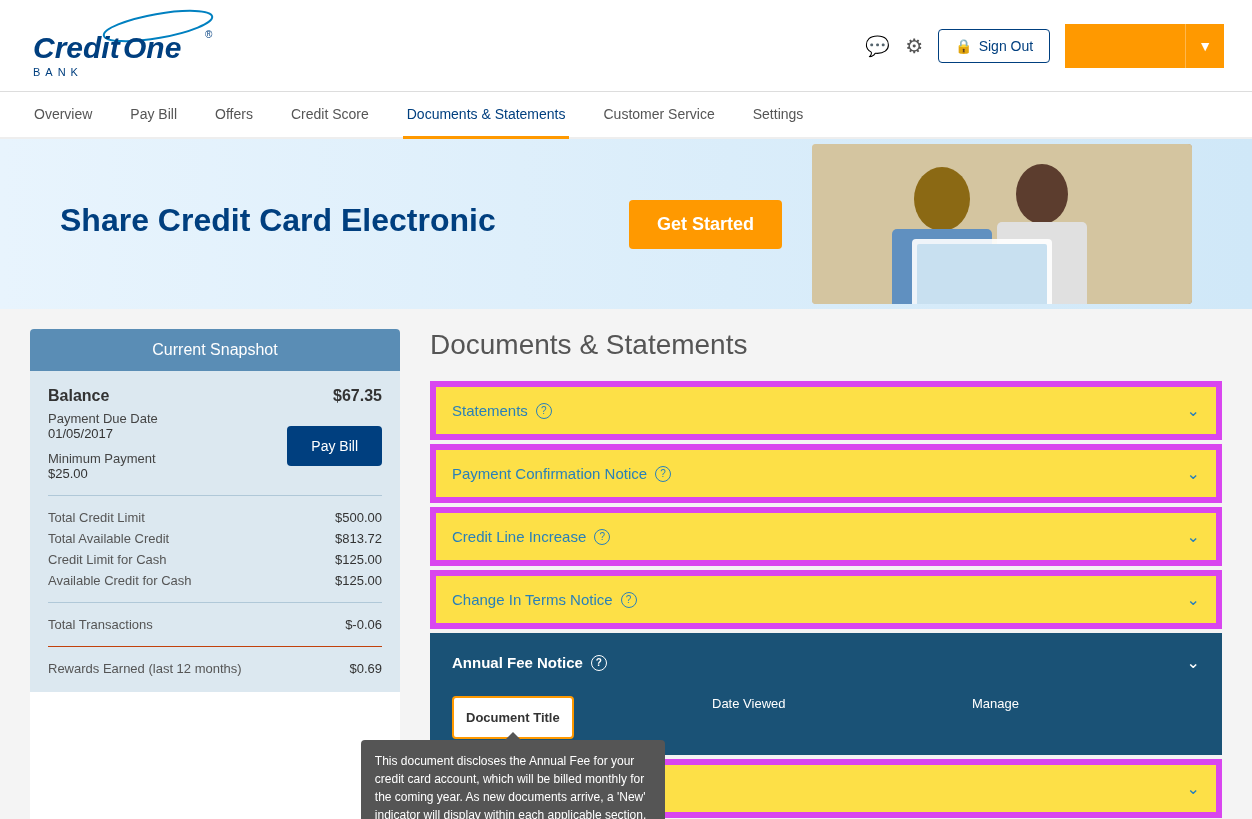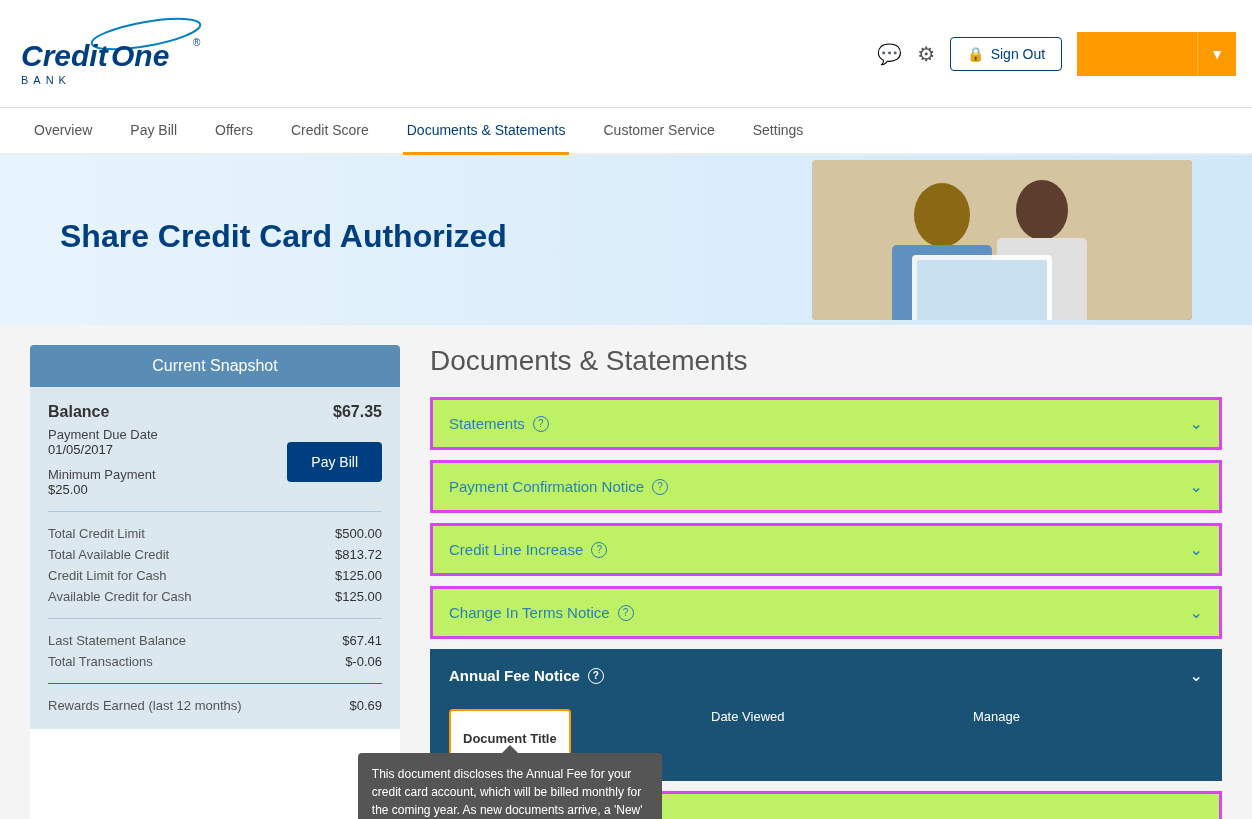--- a/index.html
+++ b/index.html
@@ -1,19 +1,19 @@
 <!DOCTYPE html>
 <html><head>
   <meta charset="utf-8">
   <style>
     * { box-sizing: border-box; margin: 0; padding: 0; }
     body { font-family: Arial, sans-serif; background: #f4f4f4; color: #333; font-size: 14px; }
 
     
-    .header { background: #fff; border-bottom: 1px solid #ddd; padding: 0 16px; display: flex; align-items: center; justify-content: space-between; height: 108px; }
+    .header { background: #fff; border-bottom: 1px solid #ddd; padding: 0 28px; display: flex; align-items: center; justify-content: space-between; height: 92px; }
     .logo-area { display: flex; align-items: center; }
 
     .header-right { display: flex; align-items: center; gap: 15px; }
     .header-icon { font-size: 20px; color: #555; cursor: pointer; }
     .sign-out-btn { border: 1px solid #003f7f; color: #003f7f; background: #fff; padding: 8px 16px; border-radius: 4px; cursor: pointer; font-size: 14px; display: flex; align-items: center; gap: 6px; }
     .account-btn { background: #f90; border: none; color: #fff; padding: 8px 20px; font-size: 14px; cursor: pointer; border-radius: 0; height: 44px; min-width: 120px; }
     .dropdown-btn { background: #f90; border: none; color: #fff; padding: 8px 12px; font-size: 14px; cursor: pointer; border-left: 1px solid rgba(255,255,255,0.3); height: 44px; }
     .account-btn-group { display: flex; }
 
     
@@ -47,36 +47,36 @@
     .divider { border: none; border-top: 1px solid #b0c8d8; margin: 14px 0; }
     .snapshot-detail-row { display: flex; justify-content: space-between; margin-bottom: 6px; gap: 36px; }
     .snapshot-detail-label { font-size: 13px; color: #555; }
     .snapshot-detail-value { font-size: 13px; color: #333; }
     .rewards-row { display: flex; justify-content: space-between; margin-top: 14px; padding-top: 14px; border-top: 1px solid #c2410c; }
 
     
     .docs-area { flex: 1; }
     .docs-title { font-size: 28px; color: #555; margin-bottom: 20px; font-weight: 300; }
 
-    .accordion-item { border: 3px solid #d946ef; margin-bottom: 10px; background: #bef264; }
+    .accordion-item { border: 6px solid #d946ef; margin-bottom: 4px; background: #fde047; }
     .accordion-header { display: flex; justify-content: space-between; align-items: center; padding: 14px 16px; cursor: pointer; }
     .accordion-header.active { background: #1a5276; color: #fff; }
     .accordion-title { font-size: 15px; color: #2980b9; display: flex; align-items: center; gap: 8px; }
     .accordion-header.active .accordion-title { color: #fff; font-weight: bold; }
     .accordion-chevron { font-size: 16px; color: #2980b9; }
     .accordion-header.active .accordion-chevron { color: #fff; }
 
     .help-icon { display: inline-flex; align-items: center; justify-content: center; width: 16px; height: 16px; border-radius: 50%; border: 1px solid #2980b9; color: #2980b9; font-size: 10px; cursor: pointer; }
     .accordion-header.active .help-icon { border-color: #fff; color: #fff; }
     .table-header { display: grid; grid-template-columns: 1fr 1fr 1fr; background: #1a5276; color: #fff; }
     .table-col { padding: 10px 16px; font-size: 13px; font-weight: 500; }
 
     
     .tooltip-wrapper { position: relative; display: inline-block; }
-    .tooltip-trigger { background: #fff; border: 2px solid #f90; border-radius: 4px; padding: 20px 12px; font-size: 13px; font-weight: bold; color: #333; cursor: pointer; }
+    .tooltip-trigger { background: #fff; border: 2px solid #f90; border-radius: 4px; padding: 12px 12px; font-size: 13px; font-weight: bold; color: #333; cursor: pointer; }
     .tooltip-box { position: absolute; top: 44px; left: 50%; transform: translateX(-50%); background: #555; color: #fff; padding: 12px 14px; border-radius: 4px; font-size: 12px; line-height: 1.5; width: 304px; z-index: 100; }
     .tooltip-box::before { content: ''; position: absolute; top: -8px; left: 50%; transform: translateX(-50%); border: 8px solid transparent; border-bottom-color: #555; border-top: none; }
 
     
     .logo-container { display: flex; flex-direction: column; }
     .logo-brand { display: flex; align-items: center; position: relative; }
   </style>
 </head>
 <body>
 
@@ -118,22 +118,23 @@
   <a class="nav-item">Pay Bill</a>
   <a class="nav-item">Offers</a>
   <a class="nav-item">Credit Score</a>
   <a class="nav-item active">Documents &amp; Statements</a>
   <a class="nav-item">Customer Service</a>
   <a class="nav-item">Settings</a>
 </nav>
 
 <div class="banner">
   <div class="banner-text">
-    <div class="banner-title">Share Credit Card Authorized</div>
-  </div>
+    <div class="banner-title">Share Credit Card Electronic</div>
+  </div>
+  <button class="banner-btn">Get Started</button>
   <div class="banner-img" style="margin-left: 30px;">
     <svg width="380" height="160" viewBox="0 0 380 160">
       <rect width="380" height="160" fill="#d4c5a0"></rect>
 
       <ellipse cx="130" cy="55" rx="28" ry="32" fill="#8B6914"></ellipse>
       <rect x="80" y="85" width="100" height="80" rx="5" fill="#6090c0"></rect>
 
       <ellipse cx="230" cy="50" rx="26" ry="30" fill="#5c3d2e"></ellipse>
       <rect x="185" y="78" width="90" height="90" rx="5" fill="#e0e0e0"></rect>
 
@@ -180,24 +181,20 @@
         <span class="snapshot-detail-value">$125.00</span>
       </div>
       <div class="snapshot-detail-row">
         <span class="snapshot-detail-label">Available Credit for Cash</span>
         <span class="snapshot-detail-value">$125.00</span>
       </div>
 
       <hr class="divider">
 
       <div class="snapshot-detail-row">
-        <span class="snapshot-detail-label">Last Statement Balance</span>
-        <span class="snapshot-detail-value">$67.41</span>
-      </div>
-      <div class="snapshot-detail-row">
         <span class="snapshot-detail-label">Total Transactions</span>
         <span class="snapshot-detail-value">$-0.06</span>
       </div>
 
       <div class="rewards-row">
         <span class="snapshot-detail-label">Rewards Earned (last 12 months)</span>
         <span class="snapshot-detail-value">$0.69</span>
       </div>
 
     </div>

